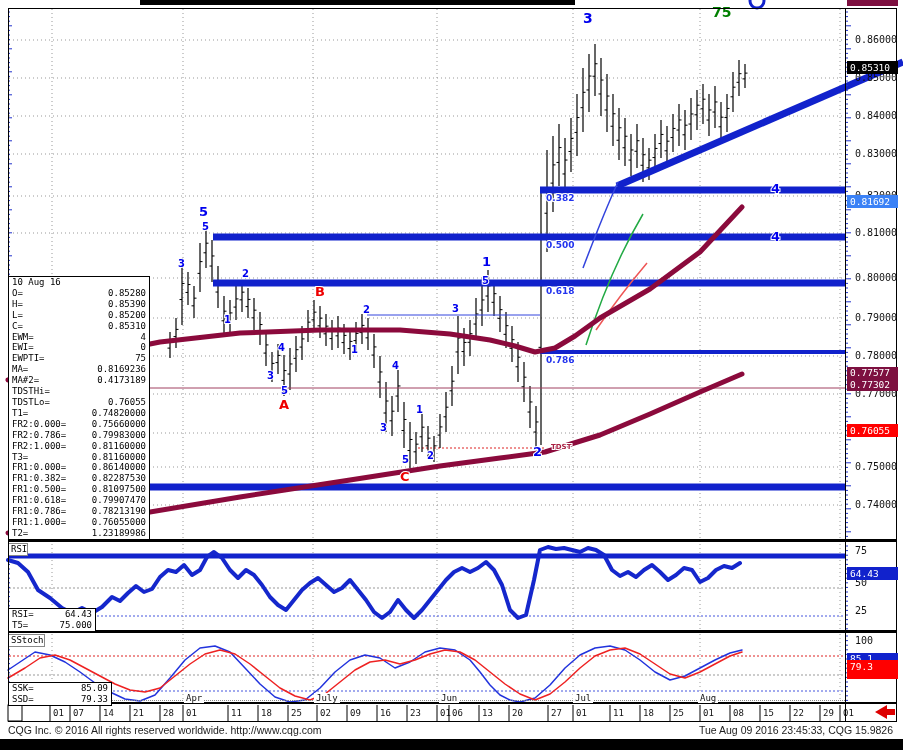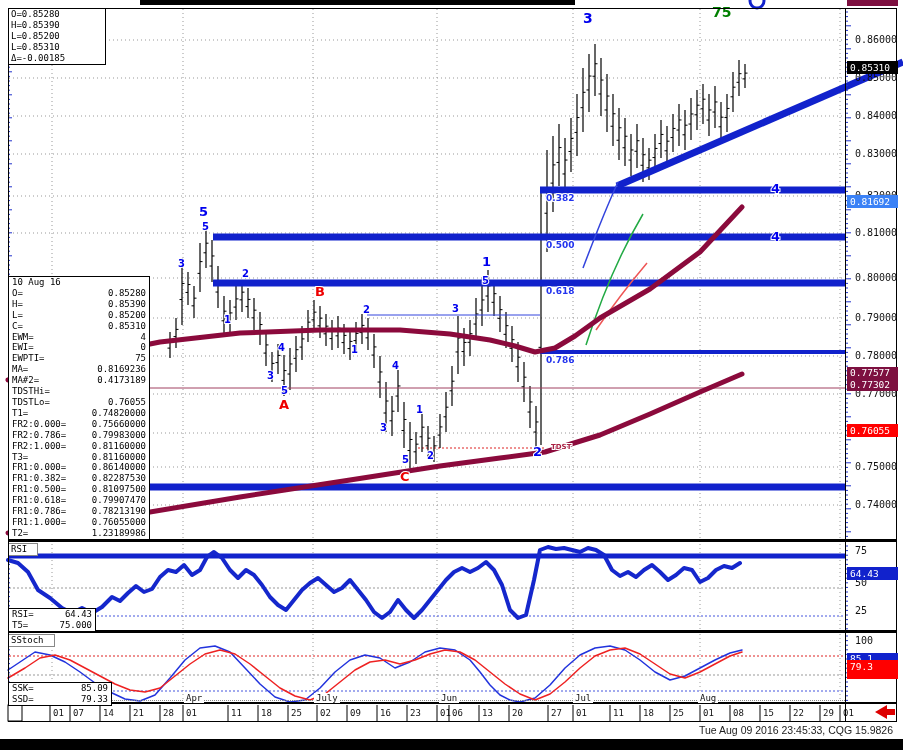--- a/index.html
+++ b/index.html
@@ -11,21 +11,21 @@
   .box .row{display:flex;justify-content:space-between;line-height:10.9px;padding:0 3px;white-space:pre;}
   .oline{line-height:11px;padding:0 2px;white-space:pre;}
   .axis-label{position:absolute;left:855px;font:10px "DejaVu Sans Mono",monospace;color:#111;z-index:4;}
   .badge{position:absolute;left:847px;width:48px;height:13px;line-height:13px;color:#fff;
          font:9.5px "DejaVu Sans Mono",monospace;padding-left:3px;z-index:5;}
   .xtick{position:absolute;top:708px;font:9px "DejaVu Sans Mono",monospace;color:#111;z-index:4;}
   .month{position:absolute;top:693px;font:9px "DejaVu Sans Mono",monospace;color:#111;
          background:#fff;padding:0 2px;z-index:4;}
   .month-leader{position:absolute;left:8px;top:700px;width:837px;border-top:1px dotted #888;z-index:3;}
   .panel-label{position:absolute;font:9px "DejaVu Sans Mono",monospace;color:#000;
-               background:#fff;border:1px solid #888;border-left:none;padding:0 10px 1px 2px;z-index:6;}
+               background:#fff;border:1px solid #888;border-left:none;padding:0 0 1px 2px;z-index:6;}
   #statusbar{position:absolute;left:0;top:723px;width:903px;height:15px;background:#fff;
              font:10.5px "Liberation Sans",sans-serif;color:#222;z-index:7;}
   #status-left{position:absolute;left:8px;top:1px;}
   #status-right{position:absolute;right:10px;top:1px;}
   #footer{position:absolute;left:0;top:739px;width:903px;height:11px;background:#000;z-index:7;}
   #topbar{position:absolute;left:140px;top:0;width:435px;height:5px;background:#000;z-index:7;}
 </style>
 </head>
 <body>
 
@@ -745,27 +745,20 @@
       <line x1="790" y1="705" x2="790" y2="721" stroke="#000" stroke-width="1"></line>
       <line x1="820" y1="705" x2="820" y2="721" stroke="#000" stroke-width="1"></line>
       <line x1="840" y1="705" x2="840" y2="721" stroke="#000" stroke-width="1"></line>
       <rect x="8" y="705" width="14" height="16" fill="#fff" stroke="#000"></rect>
       <polygon points="875,712 887,705 887,719" fill="#dd0000"></polygon>
       <rect x="887" y="709" width="8" height="6" fill="#dd0000"></rect>
     </svg>
 
   <div id="topbar"></div>
 
-  <div class="box" id="ohlc-box" style="left:8px;top:8px;width:96px;">
-      <div class="oline">O=0.85280</div>
-      <div class="oline">H=0.85390</div>
-      <div class="oline">L=0.85200</div>
-      <div class="oline">L=0.85310</div>
-      <div class="oline">Δ=-0.00185</div>
-    </div>
 
   <div class="box" id="study-box" style="left:8px;top:276px;width:140px;">
       <div class="row"><span>10 Aug 16</span><span></span></div>
       <div class="row"><span>O=</span><span>0.85280</span></div>
       <div class="row"><span>H=</span><span>0.85390</span></div>
       <div class="row"><span>L=</span><span>0.85200</span></div>
       <div class="row"><span>C=</span><span>0.85310</span></div>
       <div class="row"><span>EWM=</span><span>4</span></div>
       <div class="row"><span>EWI=</span><span>0</span></div>
       <div class="row"><span>EWPTI=</span><span>75</span></div>
@@ -859,16 +852,17 @@
       <div class="xtick" style="left: 673px;">25</div>
       <div class="xtick" style="left: 703px;">01</div>
       <div class="xtick" style="left: 733px;">08</div>
       <div class="xtick" style="left: 763px;">15</div>
       <div class="xtick" style="left: 793px;">22</div>
       <div class="xtick" style="left: 823px;">29</div>
       <div class="xtick" style="left: 843px;">01</div>
     </div>
 
   <div id="statusbar">
+    <span id="status-left">CQG Inc. © 2016 All rights reserved worldwide. http://www.cqg.com</span>
     <span id="status-right">Tue Aug 09 2016 23:45:33, CQG 15.9826</span>
   </div>
   <div id="footer"></div>
 </div>
 
 </body></html>

